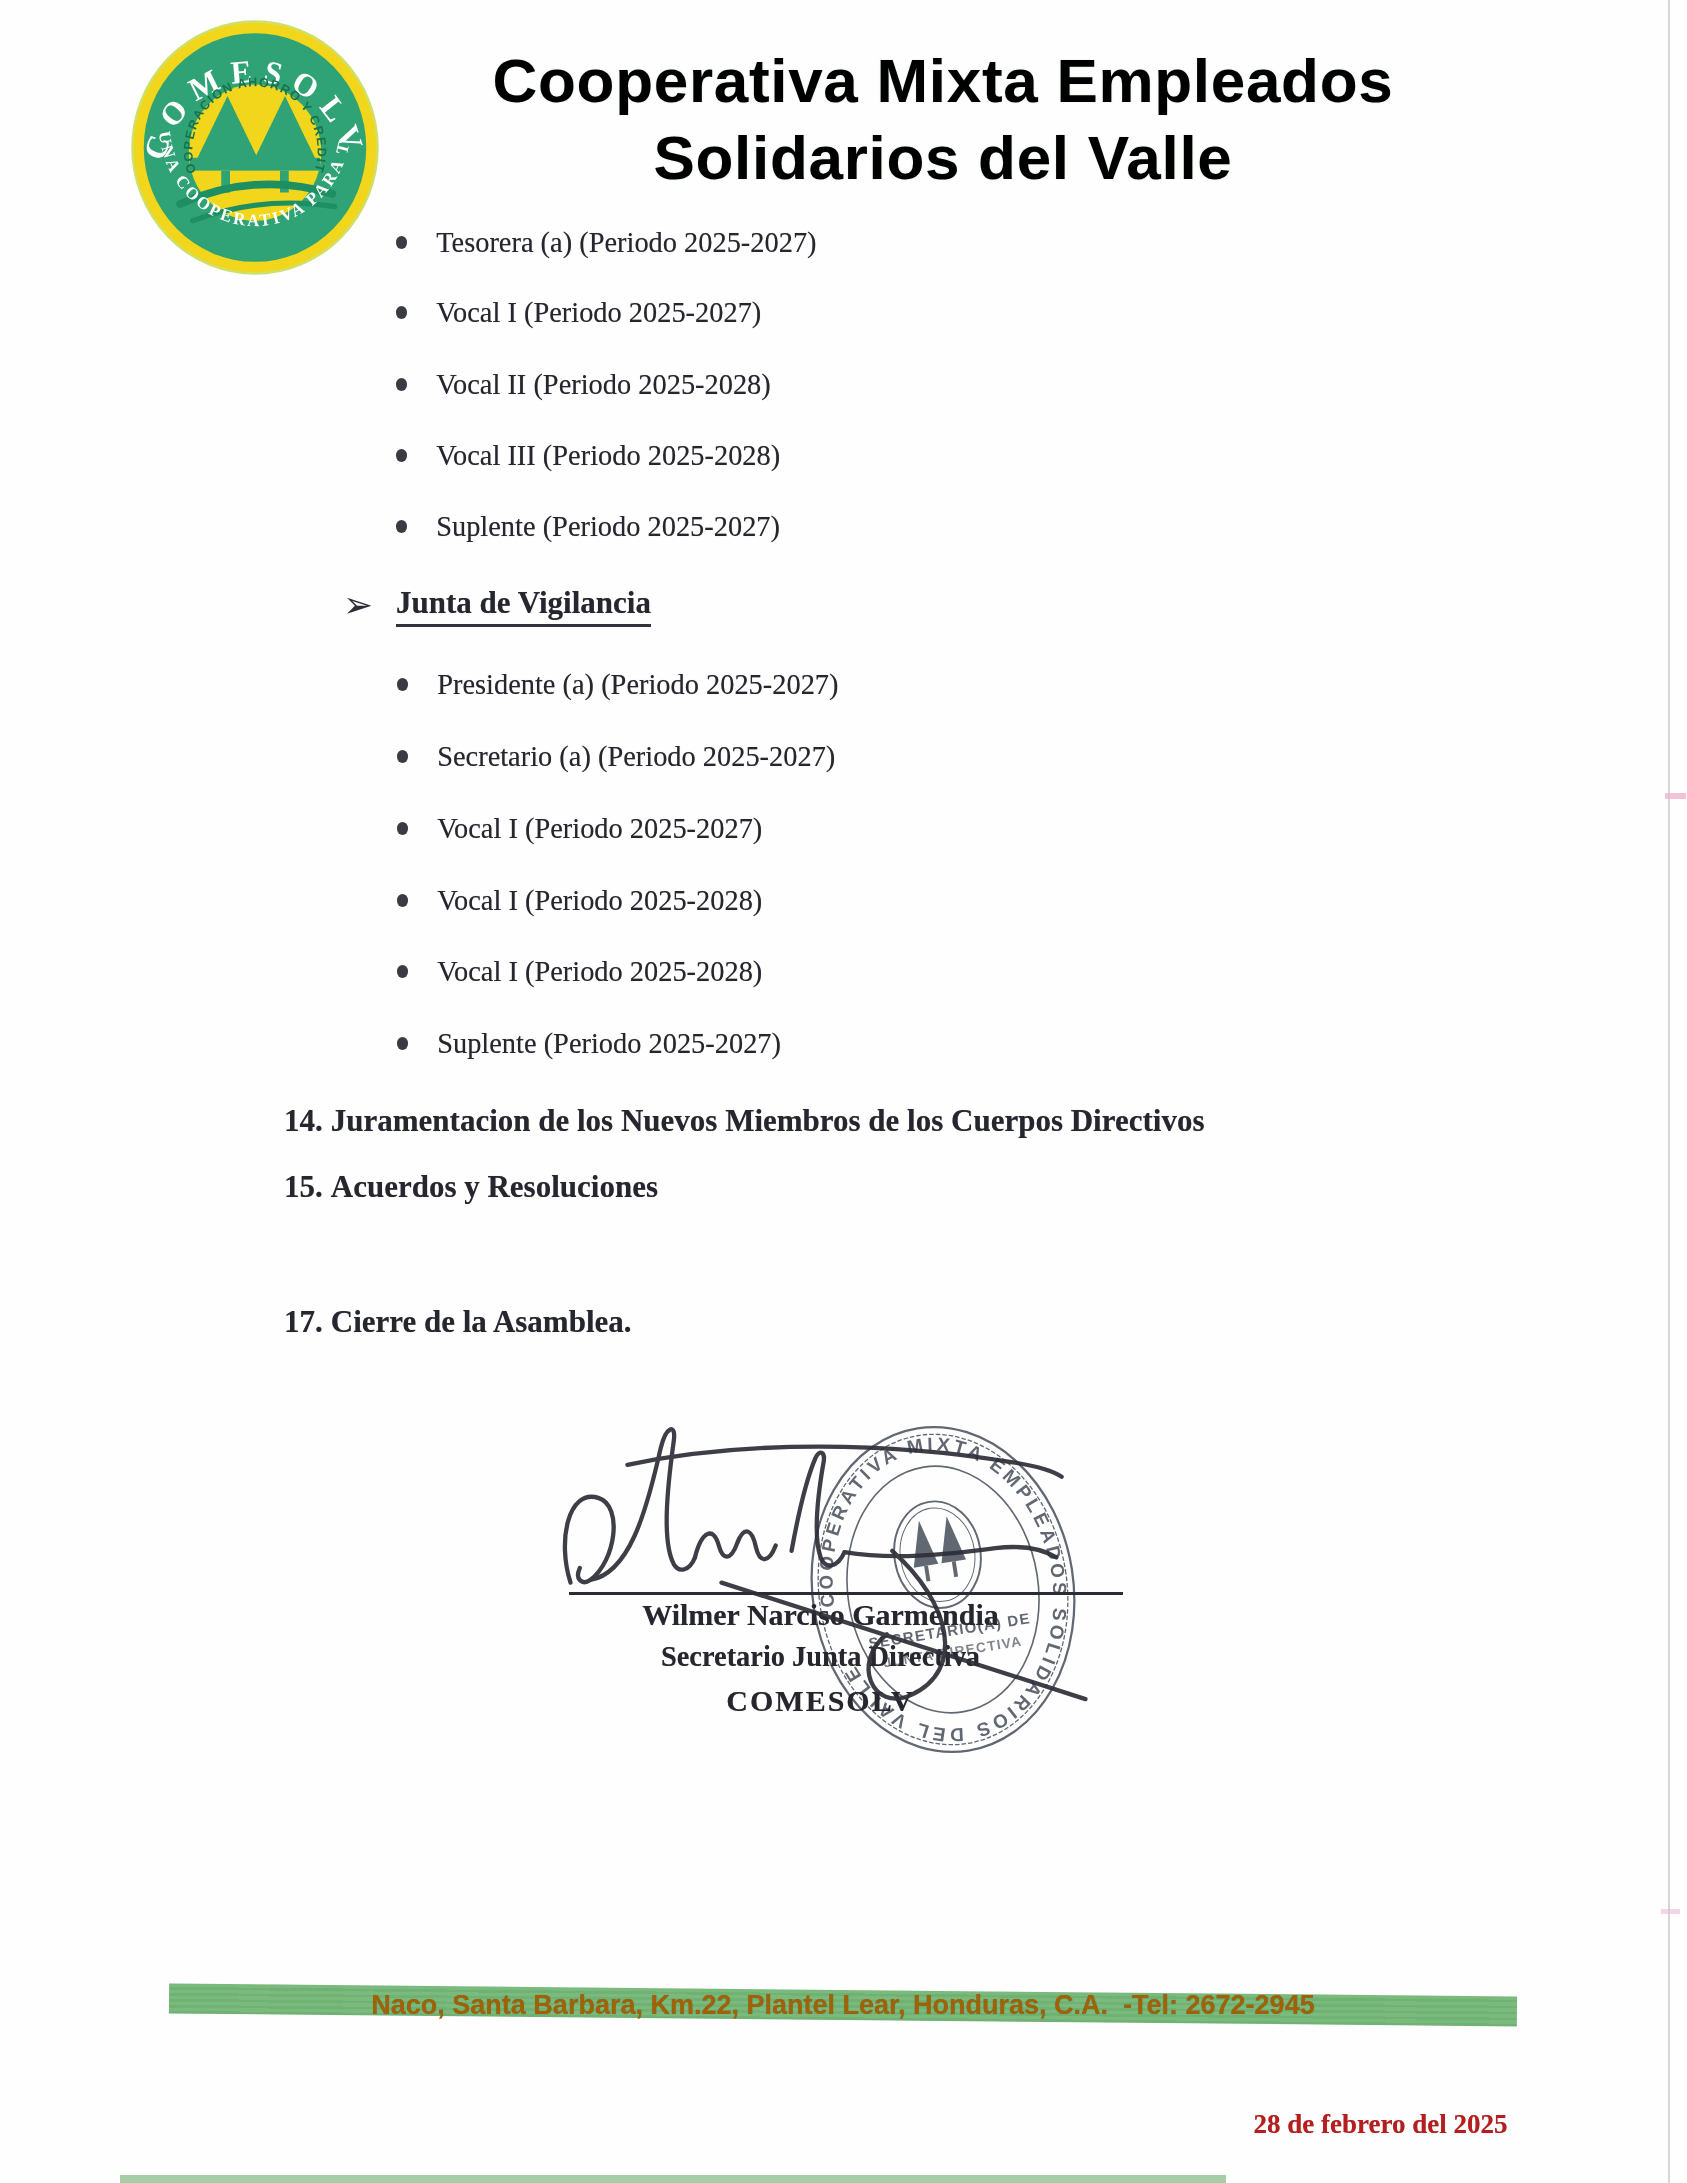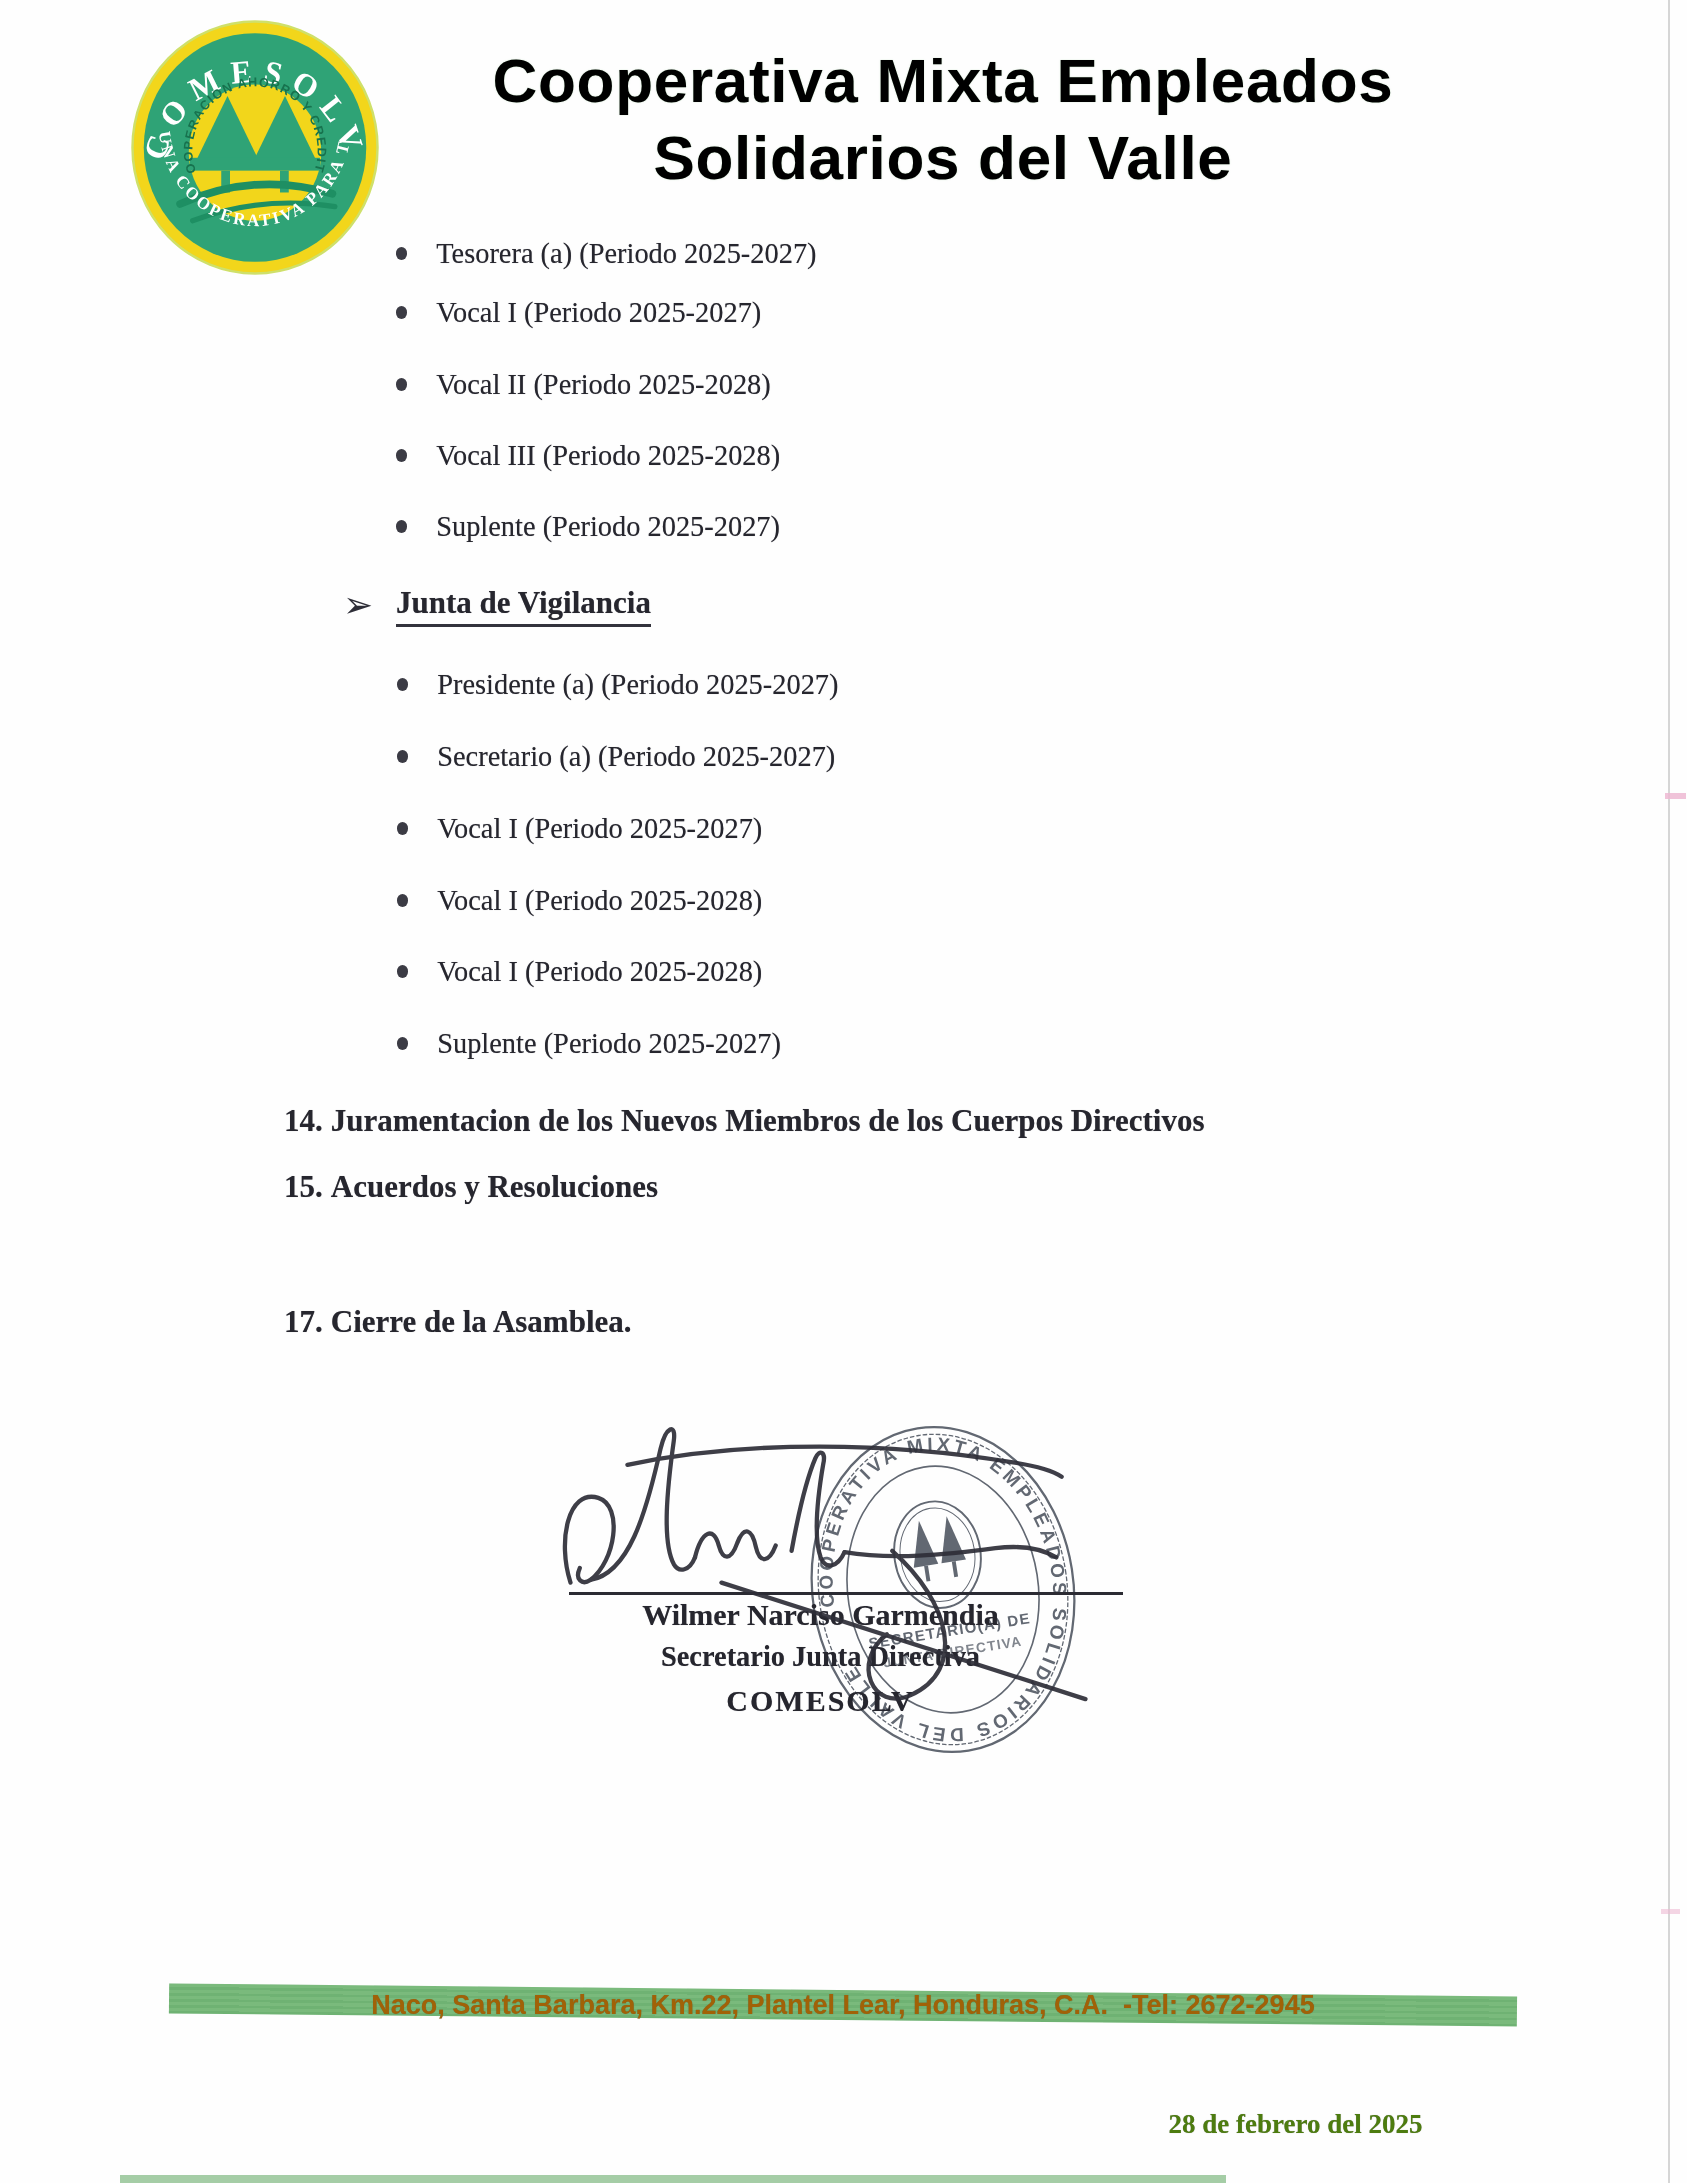--- a/index.html
+++ b/index.html
@@ -41,21 +41,21 @@
   .sig-org{left:609px;top:1684px;width:423px;text-align:center;font-size:30px;font-weight:bold;letter-spacing:2px;z-index:5;}
   .sig-svg{left:548px;top:1384px;width:556px;height:331px;overflow:visible;z-index:6;}
   .stamp{left:806px;top:1416px;width:274px;height:347px;transform:rotate(-9deg);z-index:3;opacity:.85;}
 
   
   .footer-bar{left:169px;top:1990px;width:1348px;height:30px;transform:rotate(.55deg);
               background:repeating-linear-gradient(180deg,#7aba7c 0 3.3px,#6fb273 3.3px 6px);}
   .footer-address{left:198px;top:1990px;width:1290px;text-align:center;white-space:pre;
                   font-family:"Liberation Sans",sans-serif;font-weight:bold;font-size:27px;
                   color:#a16207;text-shadow:0 0 0.7px rgba(62,67,74,.5);}
-  .doc-date{left:1130px;top:2109px;width:331px;text-align:center;font-size:27px;font-weight:bold;color:#4d7c0f;}
+  .doc-date{left:1215px;top:2109px;width:331px;text-align:center;font-size:27px;font-weight:bold;color:#b91c1c;}
   .bottom-bar{left:120px;top:2175px;width:1106px;height:8.6px;background:#a5cda6;}
 
   
   .scan-edge{left:1668px;top:0;width:2px;height:2183px;background:#d6d6d6;}
   .pink-mark-1{left:1665px;top:793px;width:21px;height:6px;background:#edb9d2;opacity:.85;}
   .pink-mark-2{left:1661px;top:1909px;width:18.5px;height:5.3px;background:#edb9d2;opacity:.6;}
 </style>
 </head>
 <body>
 
@@ -86,21 +86,21 @@
     <text font-family="Liberation Serif, serif" font-size="13.5" font-weight="bold" fill="#ffffff" letter-spacing="2">
       <textPath href="#logoBottomArc" startOffset="50%" text-anchor="middle">UNA COOPERATIVA PARA TI</textPath>
     </text>
   </svg>
 
   <div class="abs doc-title">
     <div>Cooperativa Mixta Empleados</div>
     <div>Solidarios del Valle</div>
   </div>
 
-  <div class="abs bullet-row ink" style="top:237px">
+  <div class="abs bullet-row ink" style="top:226px">
     <span class="bullet-dot"></span>
     <span>Tesorera (a) (Periodo 2025-2027)</span>
   </div>
   <div class="abs bullet-row ink" style="top:296px">
     <span class="bullet-dot"></span>
     <span>Vocal I (Periodo 2025-2027)</span>
   </div>
   <div class="abs bullet-row ink" style="top:368px">
     <span class="bullet-dot"></span>
     <span>Vocal II (Periodo 2025-2028)</span>

